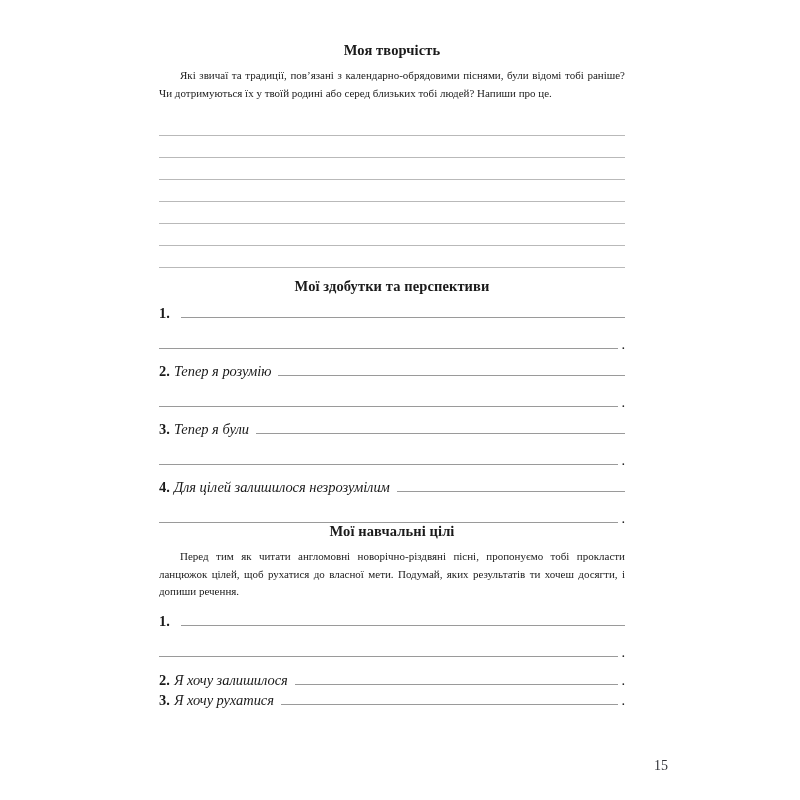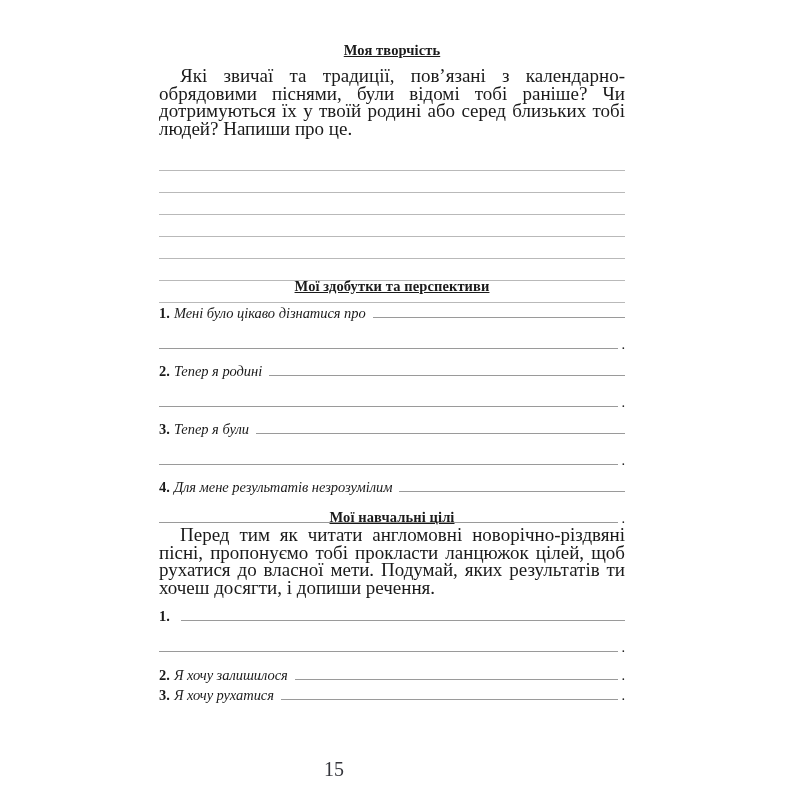--- a/index.html
+++ b/index.html
@@ -28,33 +28,32 @@
     top: 0;
     width: 466px;
   }
 
   
   .section-title {
     font-size: 14.5px;
     font-weight: bold;
     text-align: center;
     letter-spacing: 0.1px;
-    text-decoration: underline;
   }
   .main-title {
     font-size: 16.5px;
     font-weight: bold;
     text-align: center;
     text-transform: uppercase;
     letter-spacing: 0.7px;
   }
 
   
   .para {
-    font-size: 19px;
+    font-size: 11px;
     line-height: 17.6px;
     text-align: justify;
     text-indent: 21px;
     hyphens: none;
   }
   .para.last-left > :last-child { }
 
   
   .rules {
     display: block;
@@ -101,22 +100,22 @@
   .cont .fill {
     margin-left: 0;
   }
 
   
   .folio {
     position: absolute;
     left: 0;
     top: 758px;
     width: 668px;
-    text-align: center;
-    font-size: 20px;
+    text-align: right;
+    font-size: 14px;
     color: #33343a;
   }
 </style>
 </head>
 <body>
 
 <div class="page">
 
   <div class="content" style="top:42px;">
     <div class="section-title">Моя творчість</div>
@@ -132,64 +131,63 @@
       <div class="rule"></div>
       <div class="rule"></div>
     </div>
   </div>
 
   <div class="content" style="top:278px;">
     <div class="section-title">Мої здобутки та перспективи</div>
 
     <div class="item" style="margin-top:10px;">
       <span class="item-num">1.</span>
-      <span class="item-text">Мені було цікаво дізнатися про</span>
       <span class="fill"></span>
     </div>
     <div class="cont" style="margin-top:14px;">
       <span class="fill"></span>
       <span class="dot">.</span>
     </div>
 
     <div class="item" style="margin-top:10px;">
       <span class="item-num">2.</span>
-      <span class="item-text">Тепер я родині</span>
+      <span class="item-text">Тепер я розумію</span>
       <span class="fill"></span>
     </div>
     <div class="cont" style="margin-top:14px;">
       <span class="fill"></span>
       <span class="dot">.</span>
     </div>
 
     <div class="item" style="margin-top:10px;">
       <span class="item-num">3.</span>
       <span class="item-text">Тепер я були</span>
       <span class="fill"></span>
     </div>
     <div class="cont" style="margin-top:14px;">
       <span class="fill"></span>
       <span class="dot">.</span>
     </div>
 
     <div class="item" style="margin-top:10px;">
       <span class="item-num">4.</span>
-      <span class="item-text">Для мене результатів незрозумілим</span>
+      <span class="item-text">Для цілей залишилося незрозумілим</span>
       <span class="fill"></span>
     </div>
     <div class="cont" style="margin-top:14px;">
       <span class="fill"></span>
       <span class="dot">.</span>
     </div>
   </div>
 
   <div class="content" style="top:509px;">
 
-    <div class="section-title" style="">Мої навчальні цілі</div>
-
-    <div class="para" style="">Перед тим як читати англомовні новорічно-різдвяні пісні, пропонуємо тобі прокласти ланцюжок цілей, щоб рухатися до власної мети. Подумай, яких результатів ти хочеш досягти, і допиши речення.</div>
+    <div class="section-title" style="margin-top:14px;">Мої навчальні цілі</div>
+
+    <div class="para" style="margin-top:8px;">Перед тим як читати англомовні новорічно-різдвяні пісні, пропонуємо тобі прокласти ланцюжок цілей, щоб рухатися до власної мети. Подумай, яких результатів ти хочеш досягти, і допиши речення.</div>
 
     <div class="item" style="margin-top:12px;">
       <span class="item-num">1.</span>
       <span class="fill"></span>
     </div>
     <div class="cont" style="margin-top:14px;">
       <span class="fill"></span>
       <span class="dot">.</span>
     </div>
 

